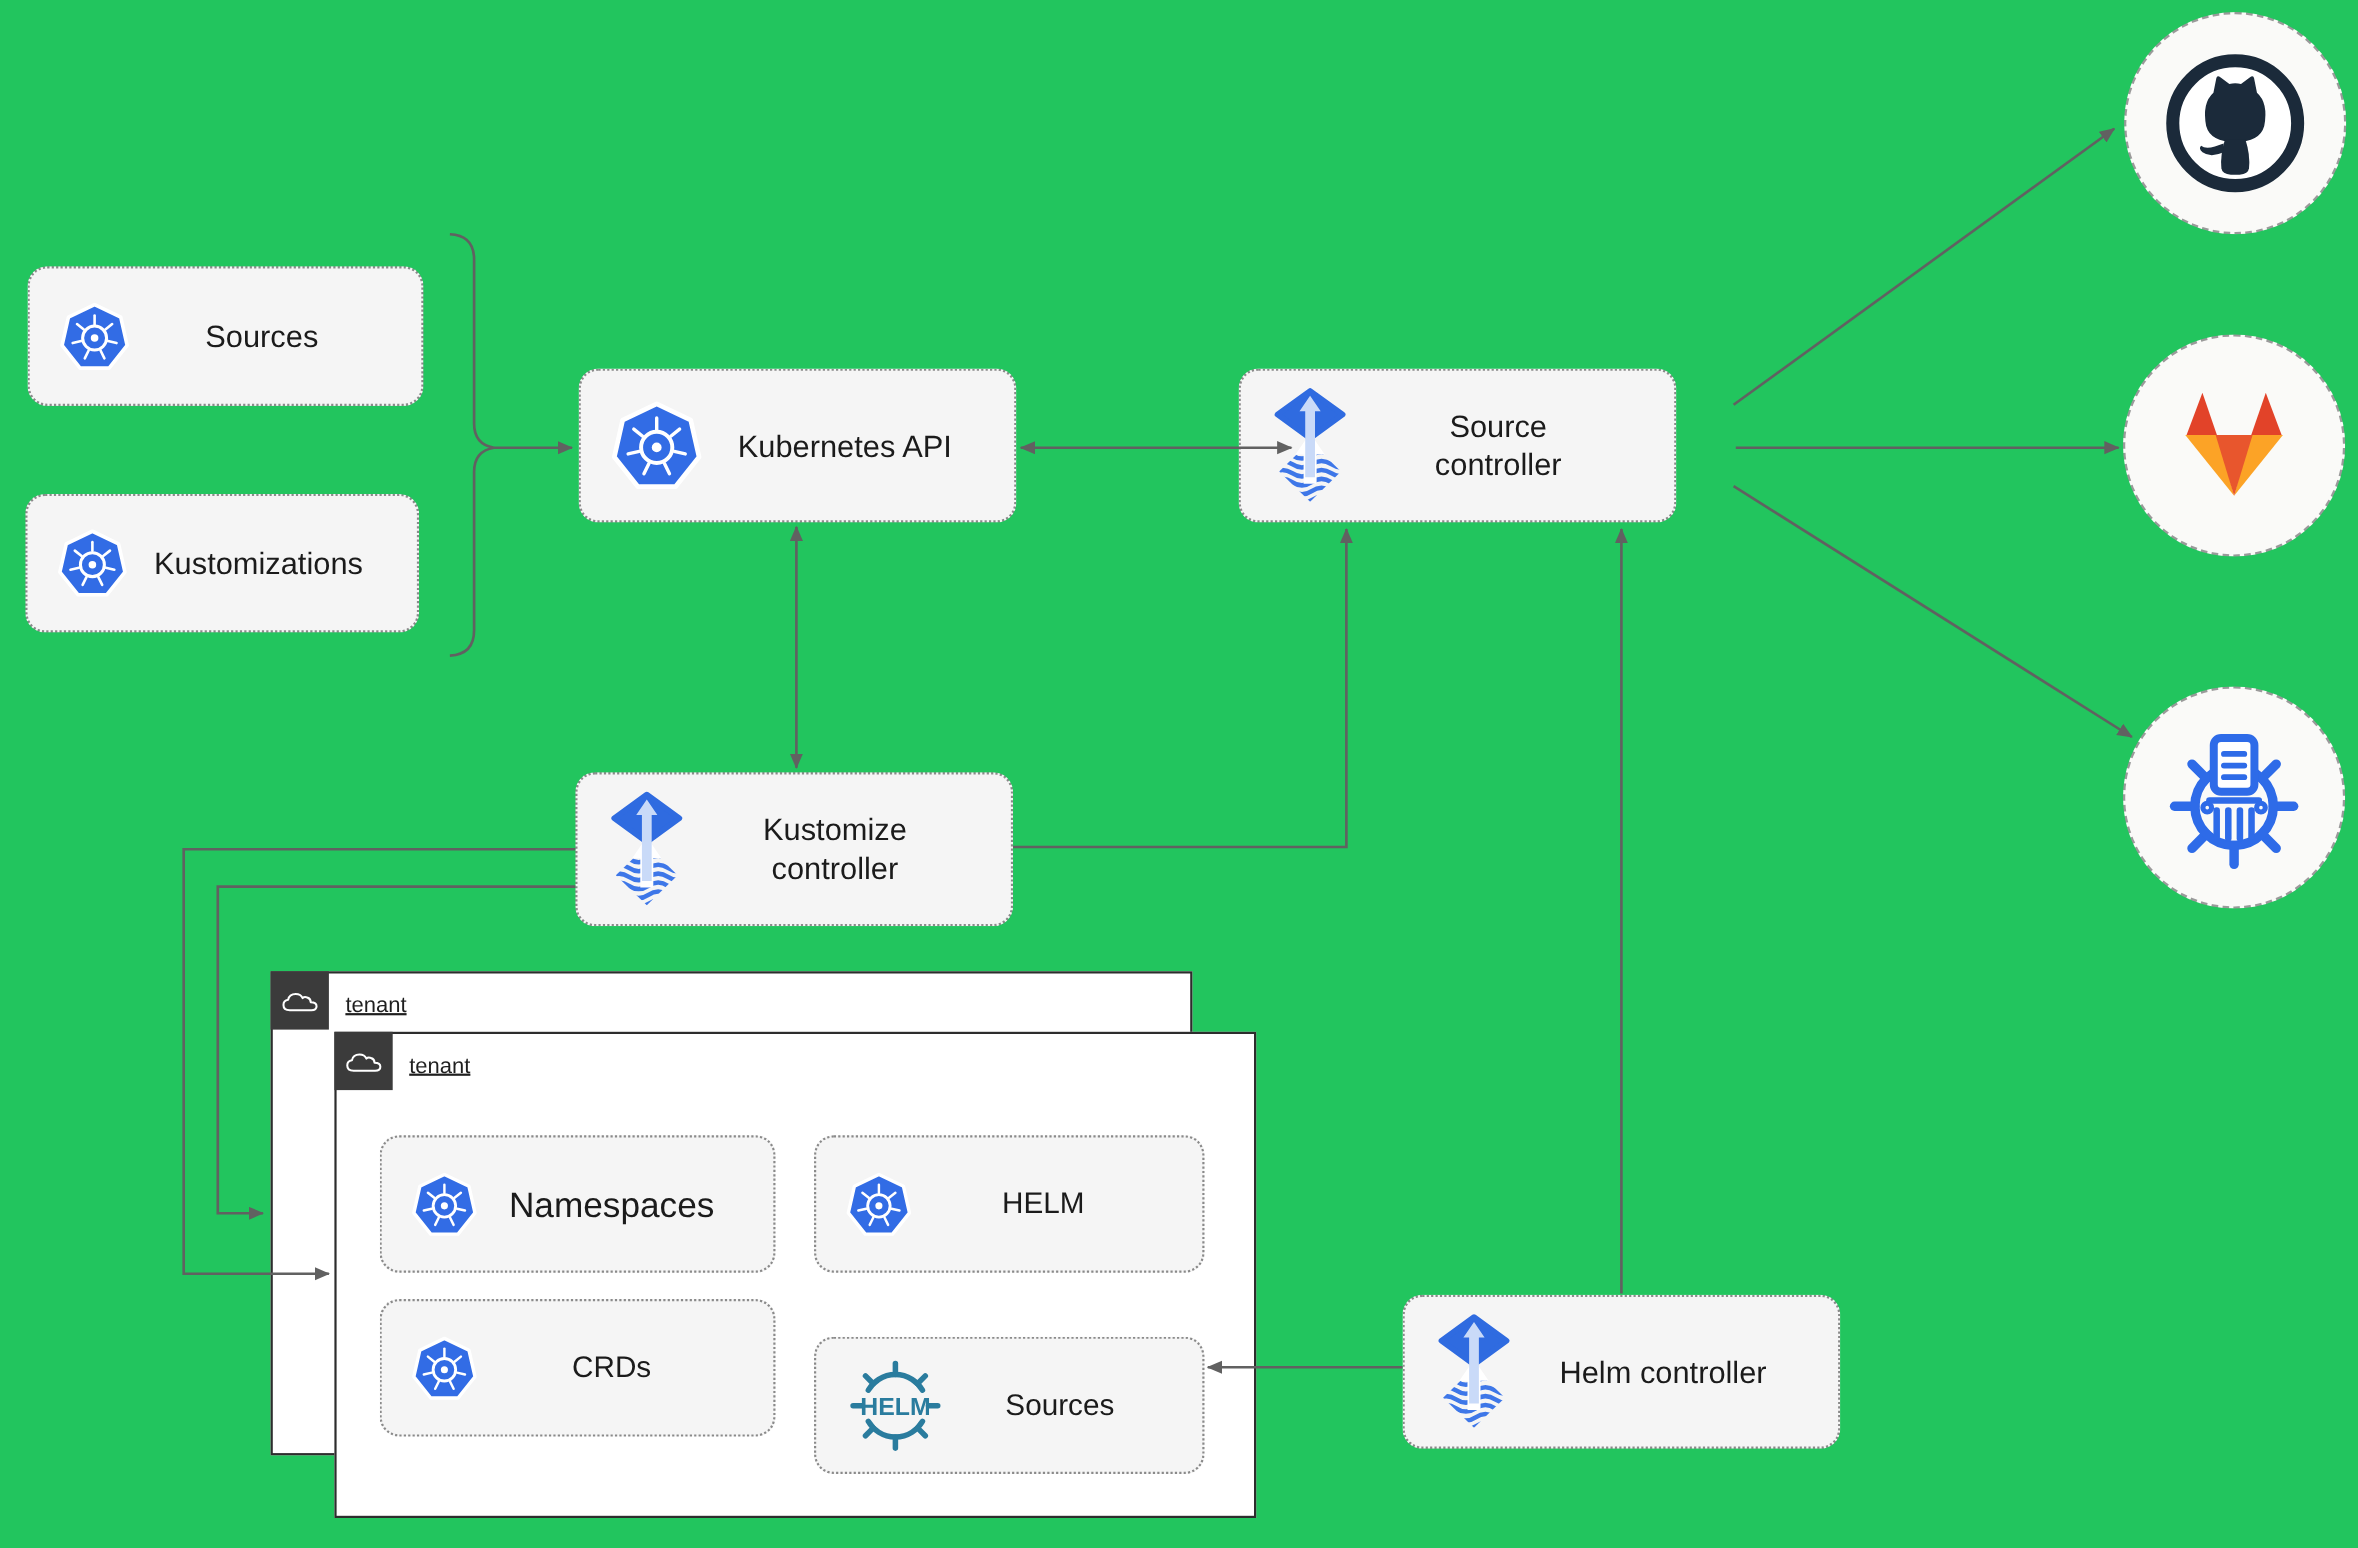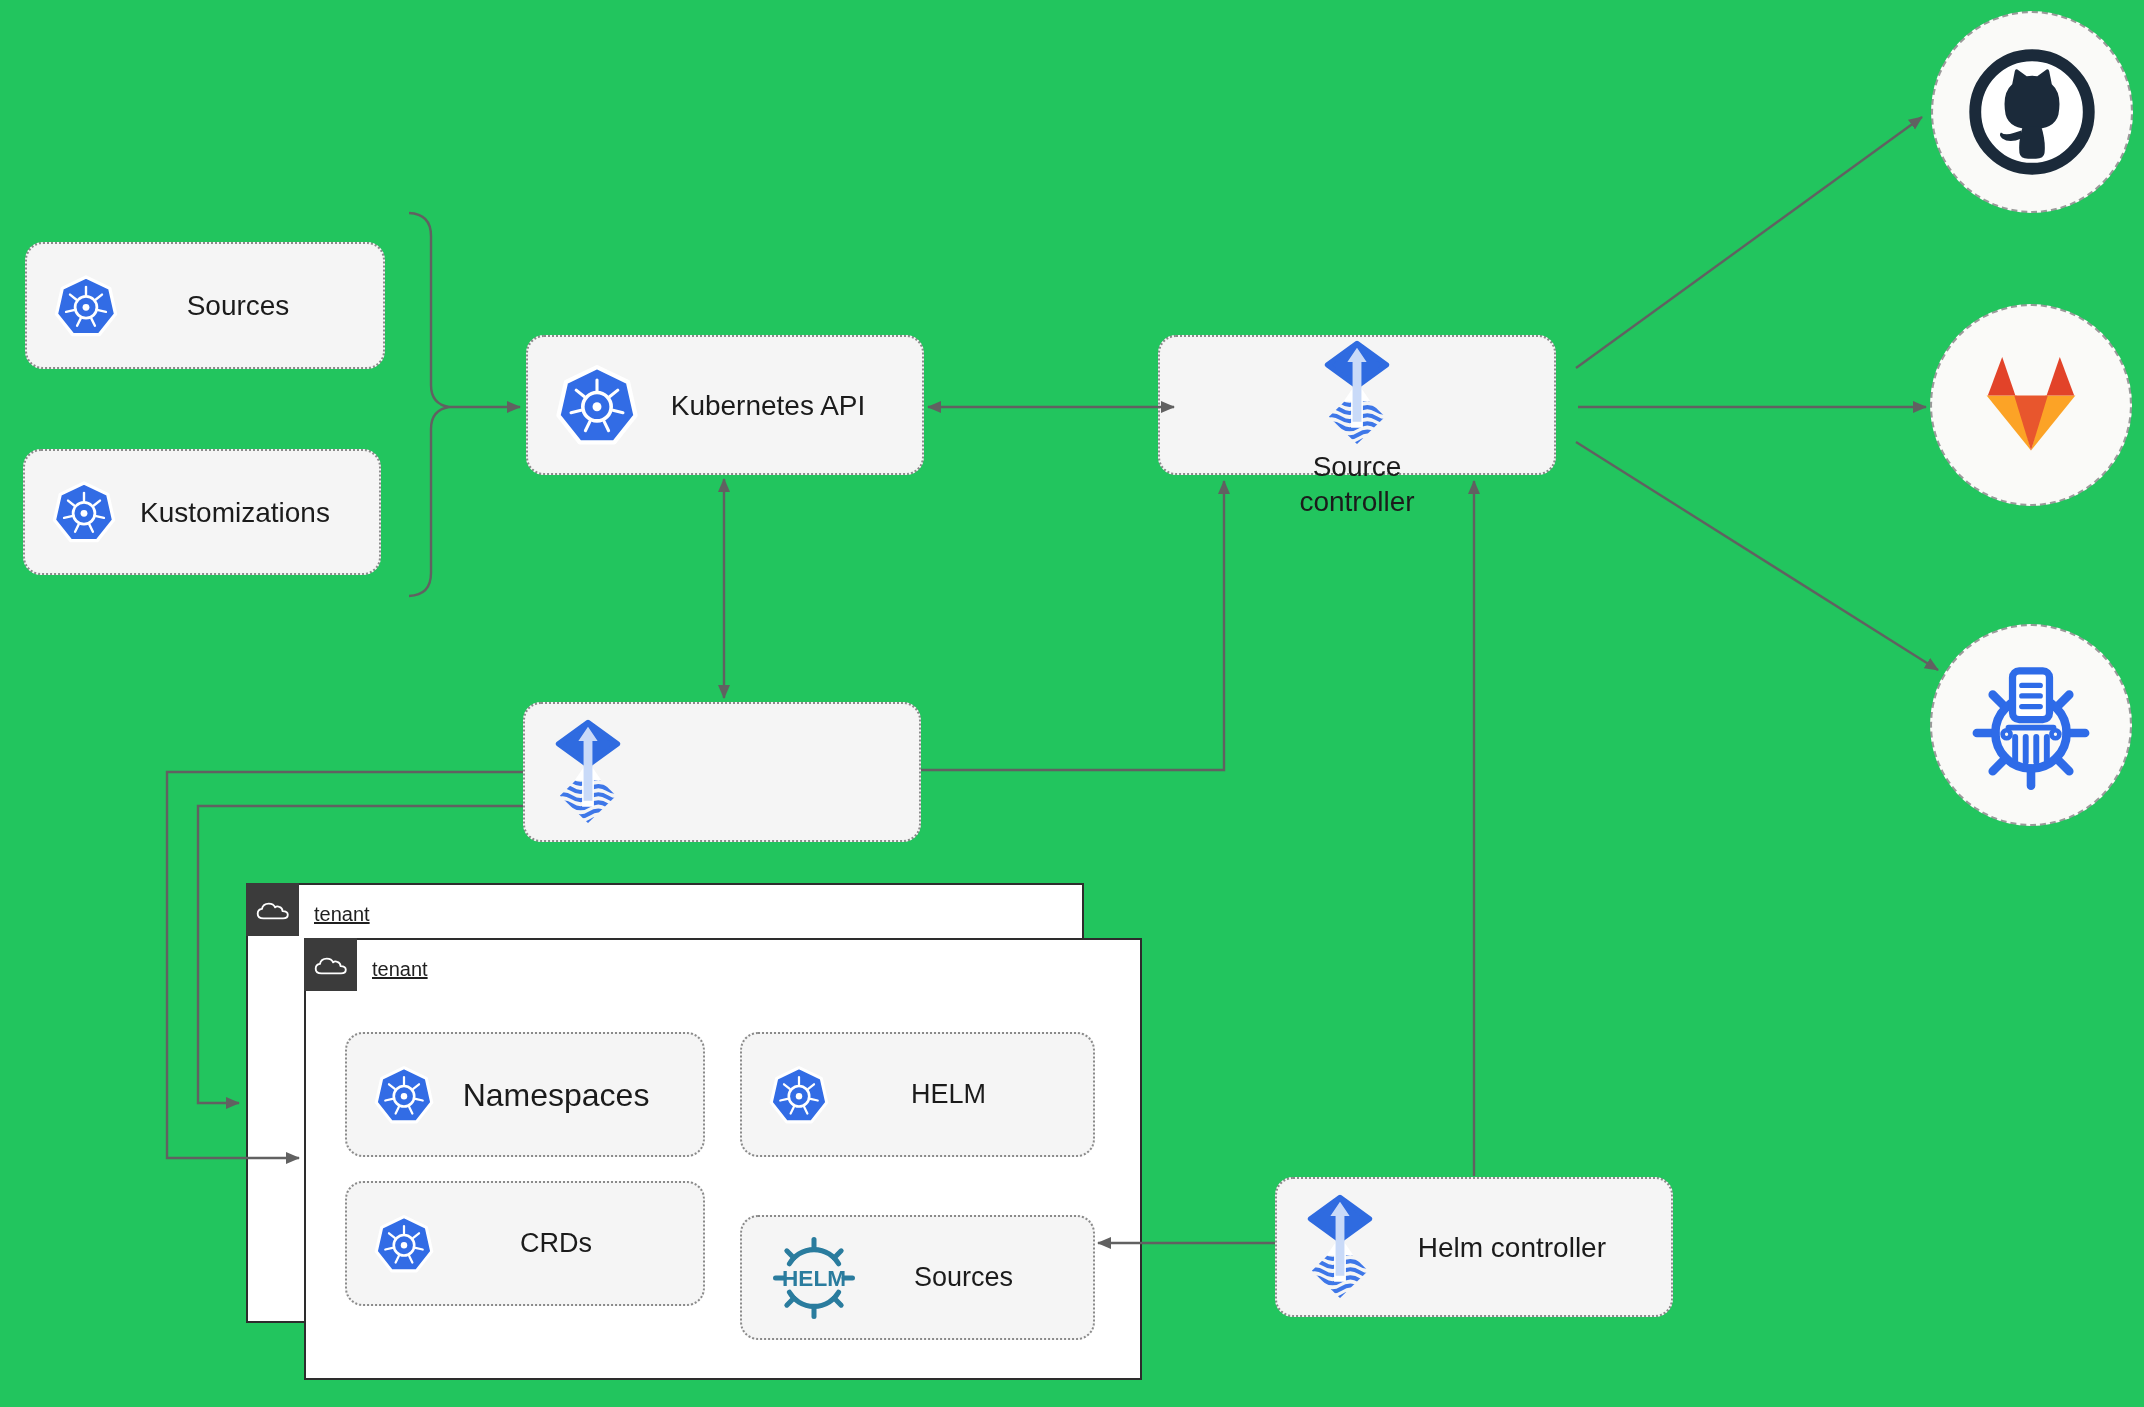--- a/index.html
+++ b/index.html
@@ -76,21 +76,21 @@
   <line x1="41.8" y1="69.1" x2="36.5" y2="79.9"></line>
   <line x1="58.2" y1="69.1" x2="63.5" y2="79.9"></line>
   <line x1="68.5" y1="56.2" x2="80.2" y2="58.9"></line>
   <line x1="64.9" y1="40.2" x2="74.2" y2="32.7"></line>
  </g>
 </svg>
       </span>
     <span class="lbl">Kubernetes API</span>
   </div>
 
-  <div class="node" style="left:1158px;top:335px;width:398px;height:140px;flex-direction:column;">
+  <div class="node" style="left:1126px;top:335px;width:398px;height:140px;">
     <span class="icon" style="width:74px;height:112px;">
         <svg viewBox="0 0 100 150" width="100%" height="100%">
  <polygon points="50,8 90,37 50,66 10,37" fill="#2F6BE0" stroke="#2F6BE0" stroke-width="7" stroke-linejoin="round"></polygon>
  <defs>
             <clipPath id="ic3c">
               <polygon points="50,70 88,107 50,144 12,107"></polygon>
             </clipPath>
           </defs>
  <g clip-path="url(#ic3c)" stroke="#3E77E8" stroke-width="5.5" fill="none">
   <path d="M4 76 q12 -8 24 0 t24 0 t24 0 t24 0"></path>
@@ -123,20 +123,21 @@
   <path d="M4 98 q12 -8 24 0 t24 0 t24 0 t24 0"></path>
   <path d="M4 109 q12 -8 24 0 t24 0 t24 0 t24 0"></path>
   <path d="M4 120 q12 -8 24 0 t24 0 t24 0 t24 0"></path>
   <path d="M4 131 q12 -8 24 0 t24 0 t24 0 t24 0"></path>
   <path d="M4 142 q12 -8 24 0 t24 0 t24 0 t24 0"></path>
  </g>
  <polygon points="50,60 68,86 58,86 58,122 42,122 42,86 32,86" fill="#ffffff"></polygon>
  <polygon points="50,14 63,33 56,33 56,114 44,114 44,33 37,33" fill="#C9DAF8"></polygon>
 </svg>
       </span>
+    <span class="lbl" style="max-width:210px;margin:0 auto;">Kustomize controller</span>
   </div>
 
   <div class="node" style="left:1275px;top:1177px;width:398px;height:140px;">
     <span class="icon" style="width:74px;height:112px;">
         <svg viewBox="0 0 100 150" width="100%" height="100%">
  <polygon points="50,8 90,37 50,66 10,37" fill="#2F6BE0" stroke="#2F6BE0" stroke-width="7" stroke-linejoin="round"></polygon>
  <defs>
             <clipPath id="ic5c">
               <polygon points="50,70 88,107 50,144 12,107"></polygon>
             </clipPath>

